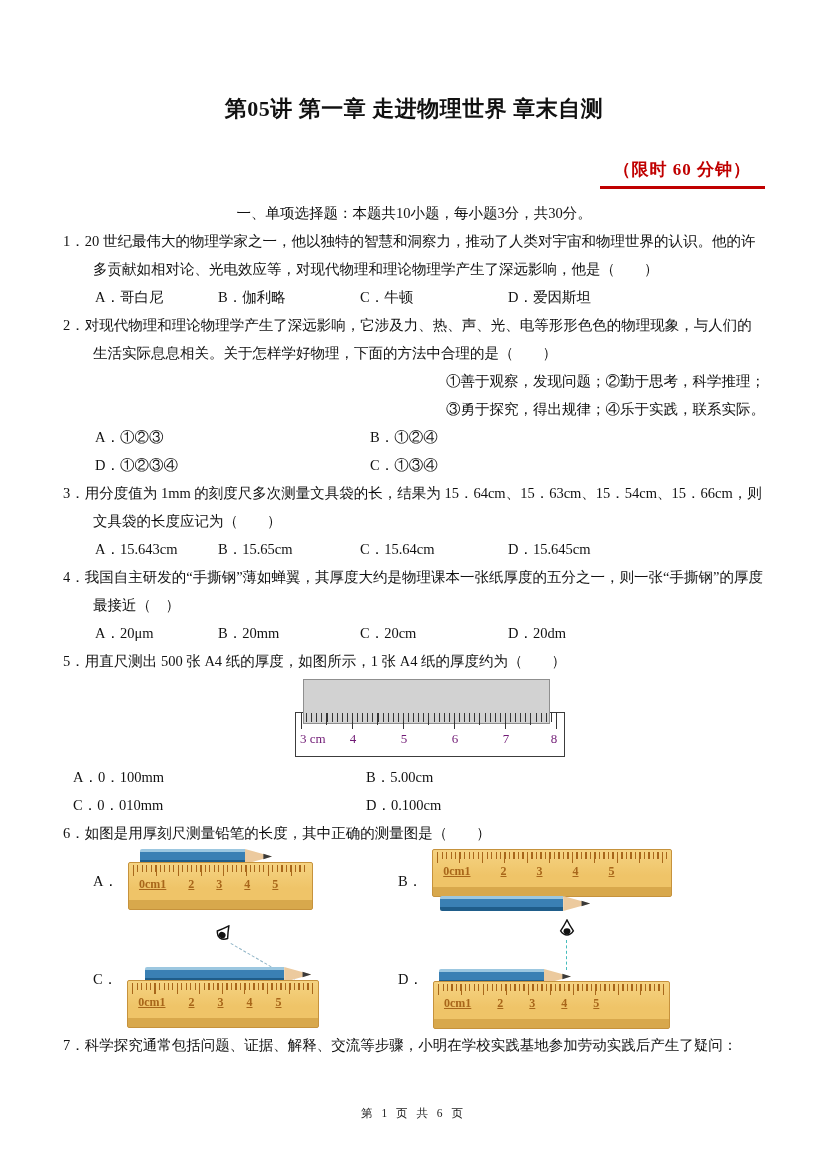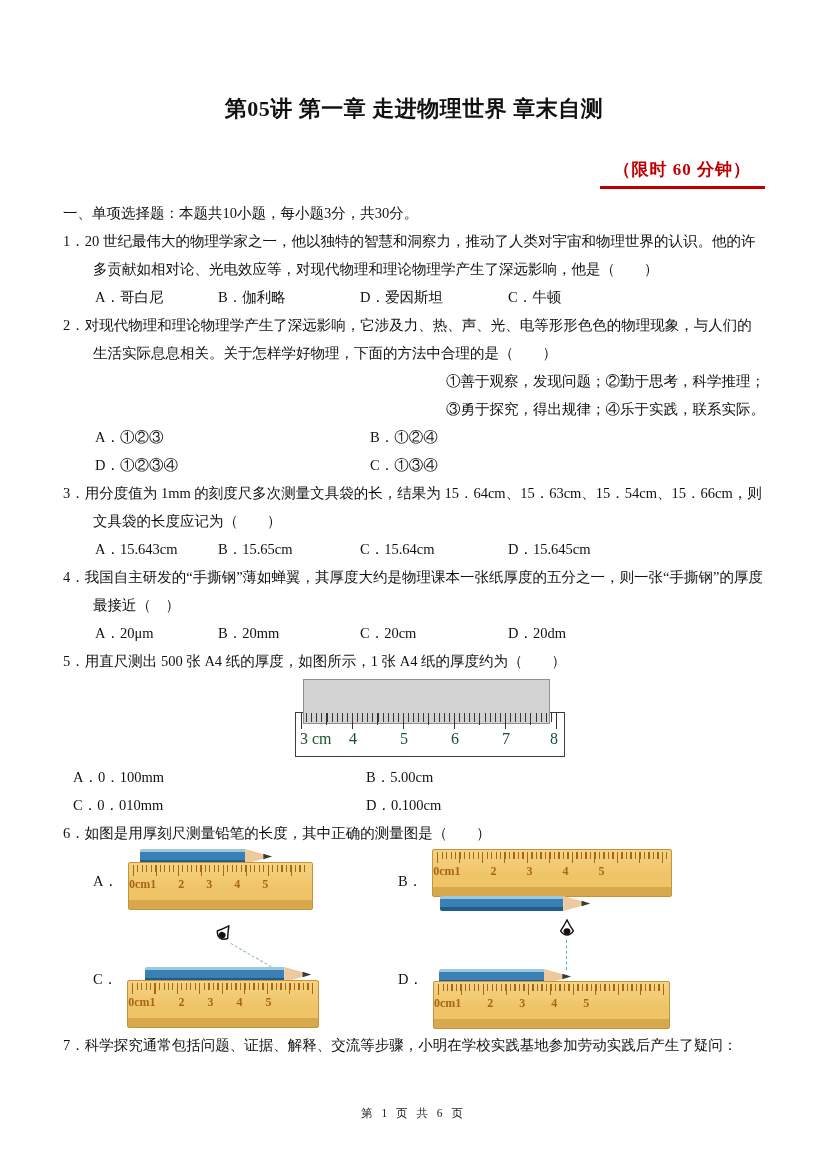--- a/index.html
+++ b/index.html
@@ -4,40 +4,40 @@
 <style>
   html,body{margin:0;padding:0;background:#fff;}
   .page{position:relative;width:827px;height:1169px;background:#fff;overflow:hidden;
         font-family:"Liberation Serif","DejaVu Serif",serif;font-size:14.5px;line-height:28px;color:#111;}
   .content{position:absolute;left:63px;top:0;width:702px;}
   p{margin:0;}
   .title{margin-top:94px;text-align:center;font-size:22px;font-weight:bold;line-height:30px;letter-spacing:.5px;}
   .subwrap{text-align:right;margin-top:34px;line-height:24px;}
   .subtitle{display:inline-block;color:var(--accent-red,#c00000);font-weight:bold;font-size:17px;
             border-bottom:3px solid var(--accent-red,#c00000);padding:0 14px 4px;letter-spacing:1px;}
-  .section{margin-top:10px;}
+  .section{margin-top:10px;text-align:center;}
   .qstem{padding-left:30px;text-indent:-30px;}
   .subline{margin-left:30px;text-align:right;}
   .opt-row4{display:grid;grid-template-columns:123px 142px 148px auto;margin-left:32px;}
   .opt-grid2{display:grid;grid-template-columns:275px auto;margin-left:32px;}
   .opt-grid2f{display:grid;grid-template-columns:293px auto;margin-left:10px;}
 
   
   .fig5{position:relative;width:270px;height:80px;margin:4px 0 4px 232px;}
   .f5-paper{position:absolute;left:8px;top:0;width:247px;height:45px;z-index:1;
             background:var(--paper-gray,#d2d2d2);border:1px solid #8f8f8f;box-sizing:border-box;}
   .f5-ruler{position:absolute;left:0;top:33px;width:270px;height:45px;background:transparent;
             border:1px solid #3c3c3c;box-sizing:border-box;}
   .f5-ticks{position:absolute;z-index:2;left:5px;right:5px;top:0;height:16px;
             background-image:
               repeating-linear-gradient(90deg,#333 0 1px,transparent 1px 5.1px),
               repeating-linear-gradient(90deg,#333 0 1px,transparent 1px 25.5px),
               repeating-linear-gradient(90deg,#333 0 1.3px,transparent 1.3px 51px);
             background-size:100% 9px,100% 12px,100% 16px;background-repeat:no-repeat;}
-  .f5n{position:absolute;z-index:2;top:17px;font-size:16px;line-height:18px;color:#14532d;}
+  .f5n{position:absolute;z-index:2;top:17px;font-size:13px;line-height:18px;color:#701a75;}
   .f5n1{left:4px;}
   .f5n2{left:57px;transform:translateX(-50%);}
   .f5n3{left:108px;transform:translateX(-50%);}
   .f5n4{left:159px;transform:translateX(-50%);}
   .f5n5{left:210px;transform:translateX(-50%);}
   .f5n6{left:258px;transform:translateX(-50%);}
 
   
   .fig6{display:grid;grid-template-columns:305px auto;row-gap:6px;margin:2px 0 4px 30px;}
   .f6cell{display:flex;gap:10px;align-items:center;}
@@ -50,21 +50,21 @@
   .figC{width:192px;height:104px;}
   .figD{width:237px;height:108px;}
   .ruler6{position:absolute;height:48px;box-sizing:border-box;border:1px solid var(--ruler-border,#c6923c);border-radius:2px;
           background:linear-gradient(180deg,var(--ruler-highlight,#f5d382) 0%,var(--ruler-yellow,#efc468) 55%,
                      var(--ruler-yellow,#efc468) 80%,var(--ruler-edge,#d8a84c) 80%,var(--ruler-edge,#d8a84c) 100%);}
   .r6-ticks{margin:2px 4px 0;height:11px;
             background-image:
               repeating-linear-gradient(90deg,var(--ruler-marks,#a8661a) 0 1px,transparent 1px 4.5px),
               repeating-linear-gradient(90deg,var(--ruler-marks,#a8661a) 0 1px,transparent 1px 22.5px);
             background-size:100% 7px,100% 11px;background-repeat:no-repeat;}
-  .r6-nums{display:flex;color:var(--ruler-marks,#a8661a);font-size:12px;line-height:16px;font-weight:bold;}
+  .r6-nums{display:flex;padding-left:10px;color:var(--ruler-marks,#a8661a);font-size:12px;line-height:16px;font-weight:bold;text-decoration:underline;}
   .figA .r6-nums{gap:22px;}
   .figB .r6-nums{gap:30px;}
   .figC .r6-nums{gap:23px;}
   .figD .r6-nums{gap:26px;}
   .pencil{position:absolute;display:flex;height:15px;}
   .p-body{flex:1;border-radius:2px 0 0 2px;
           background:linear-gradient(180deg,var(--pencil-light,#9cc7e0) 0 3px,var(--pencil-blue,#3a80b4) 3px 11px,
                      var(--pencil-dark,#1f5d8a) 11px 15px);}
   .p-tipwrap{position:relative;width:27px;height:15px;}
   .p-tip{position:absolute;inset:0;background:var(--wood,#ecca9e);clip-path:polygon(0 0,100% 50%,0 100%);}
@@ -88,22 +88,22 @@
       <span class="subtitle">（限时 60 分钟）</span>
     </div>
 
     <p class="section">一、单项选择题：本题共10小题，每小题3分，共30分。</p>
 
     <div>
       <p class="qstem"><span>1．</span><span>20 世纪最伟大的物理学家之一，他以独特的智慧和洞察力，推动了人类对宇宙和物理世界的认识。他的许多贡献如相对论、光电效应等，对现代物理和理论物理学产生了深远影响，他是（　　）</span></p>
       <div class="opt-row4">
         <span>A．哥白尼</span>
         <span>B．伽利略</span>
+        <span>C．牛顿</span>
         <span>D．爱因斯坦</span>
-        <span>C．牛顿</span>
       </div>
     </div>
 
     <div>
       <p class="qstem"><span>2．</span><span>对现代物理和理论物理学产生了深远影响，它涉及力、热、声、光、电等形形色色的物理现象，与人们的生活实际息息相关。关于怎样学好物理，下面的方法中合理的是（　　）</span></p>
       <p class="subline">①善于观察，发现问题；②勤于思考，科学推理；</p>
       <p class="subline">③勇于探究，得出规律；④乐于实践，联系实际。</p>
       <div class="opt-grid2">
         <span>A．①②③</span>
         <span>B．①②④</span>

